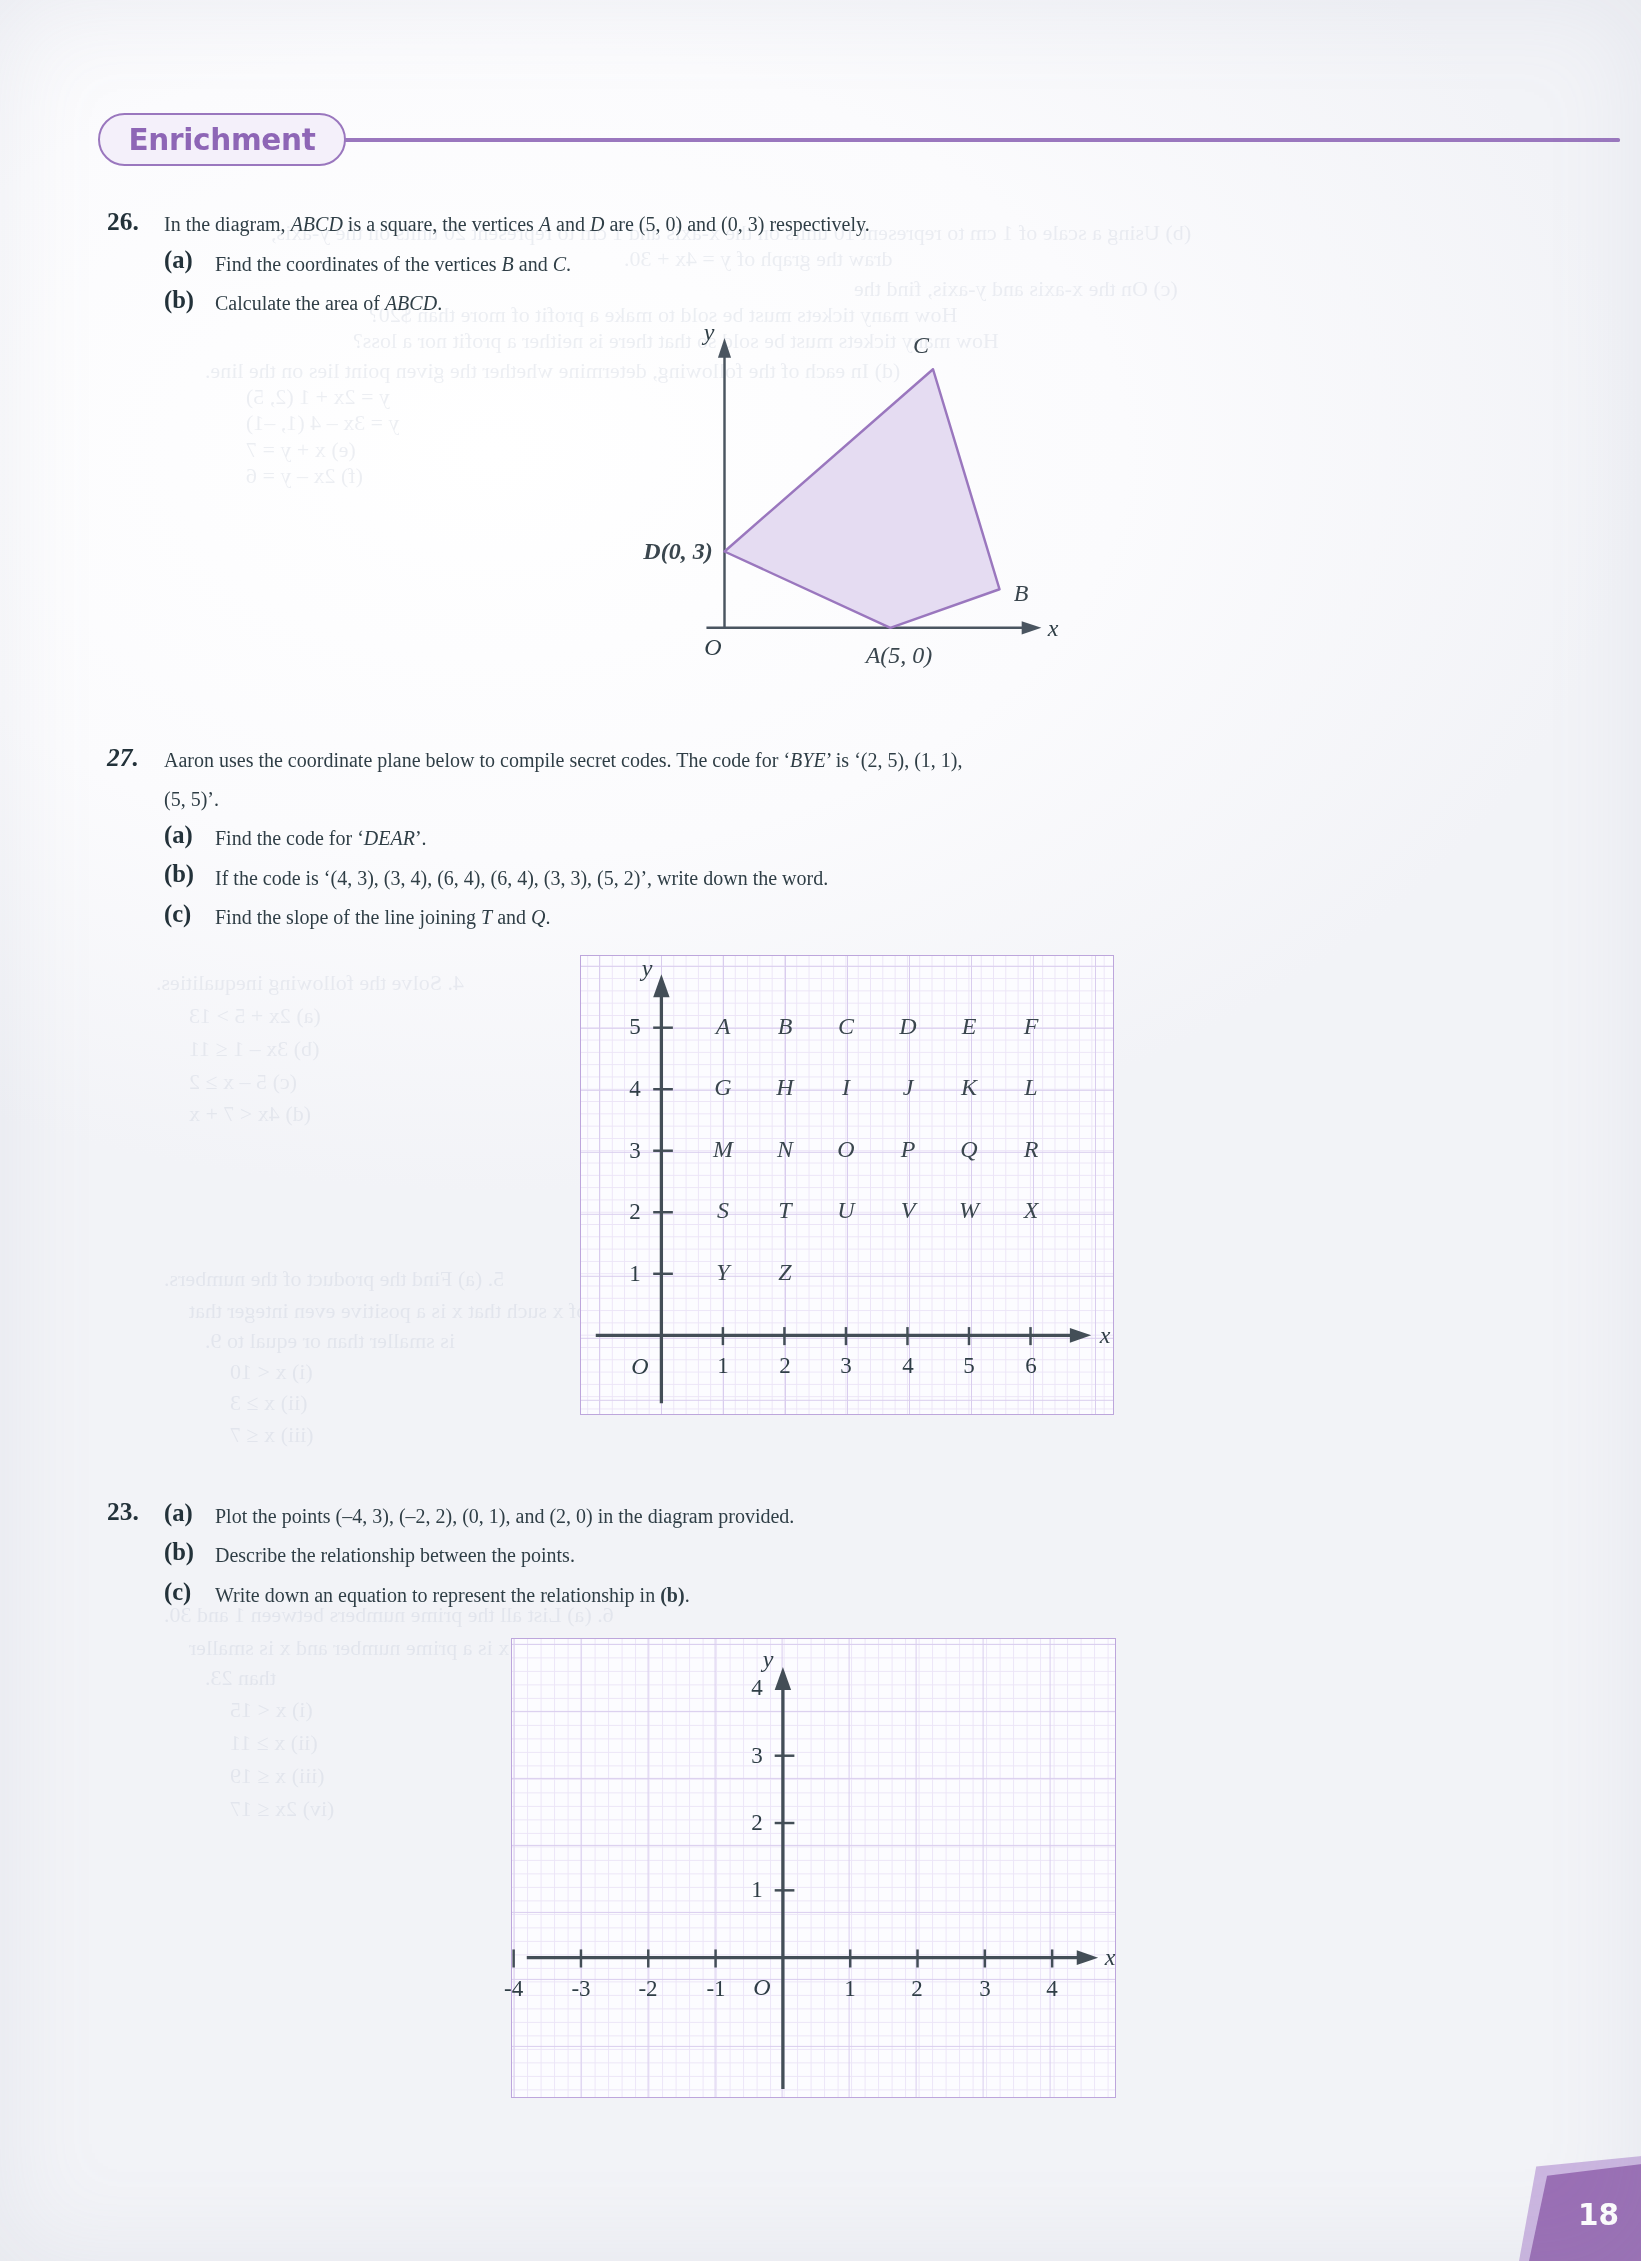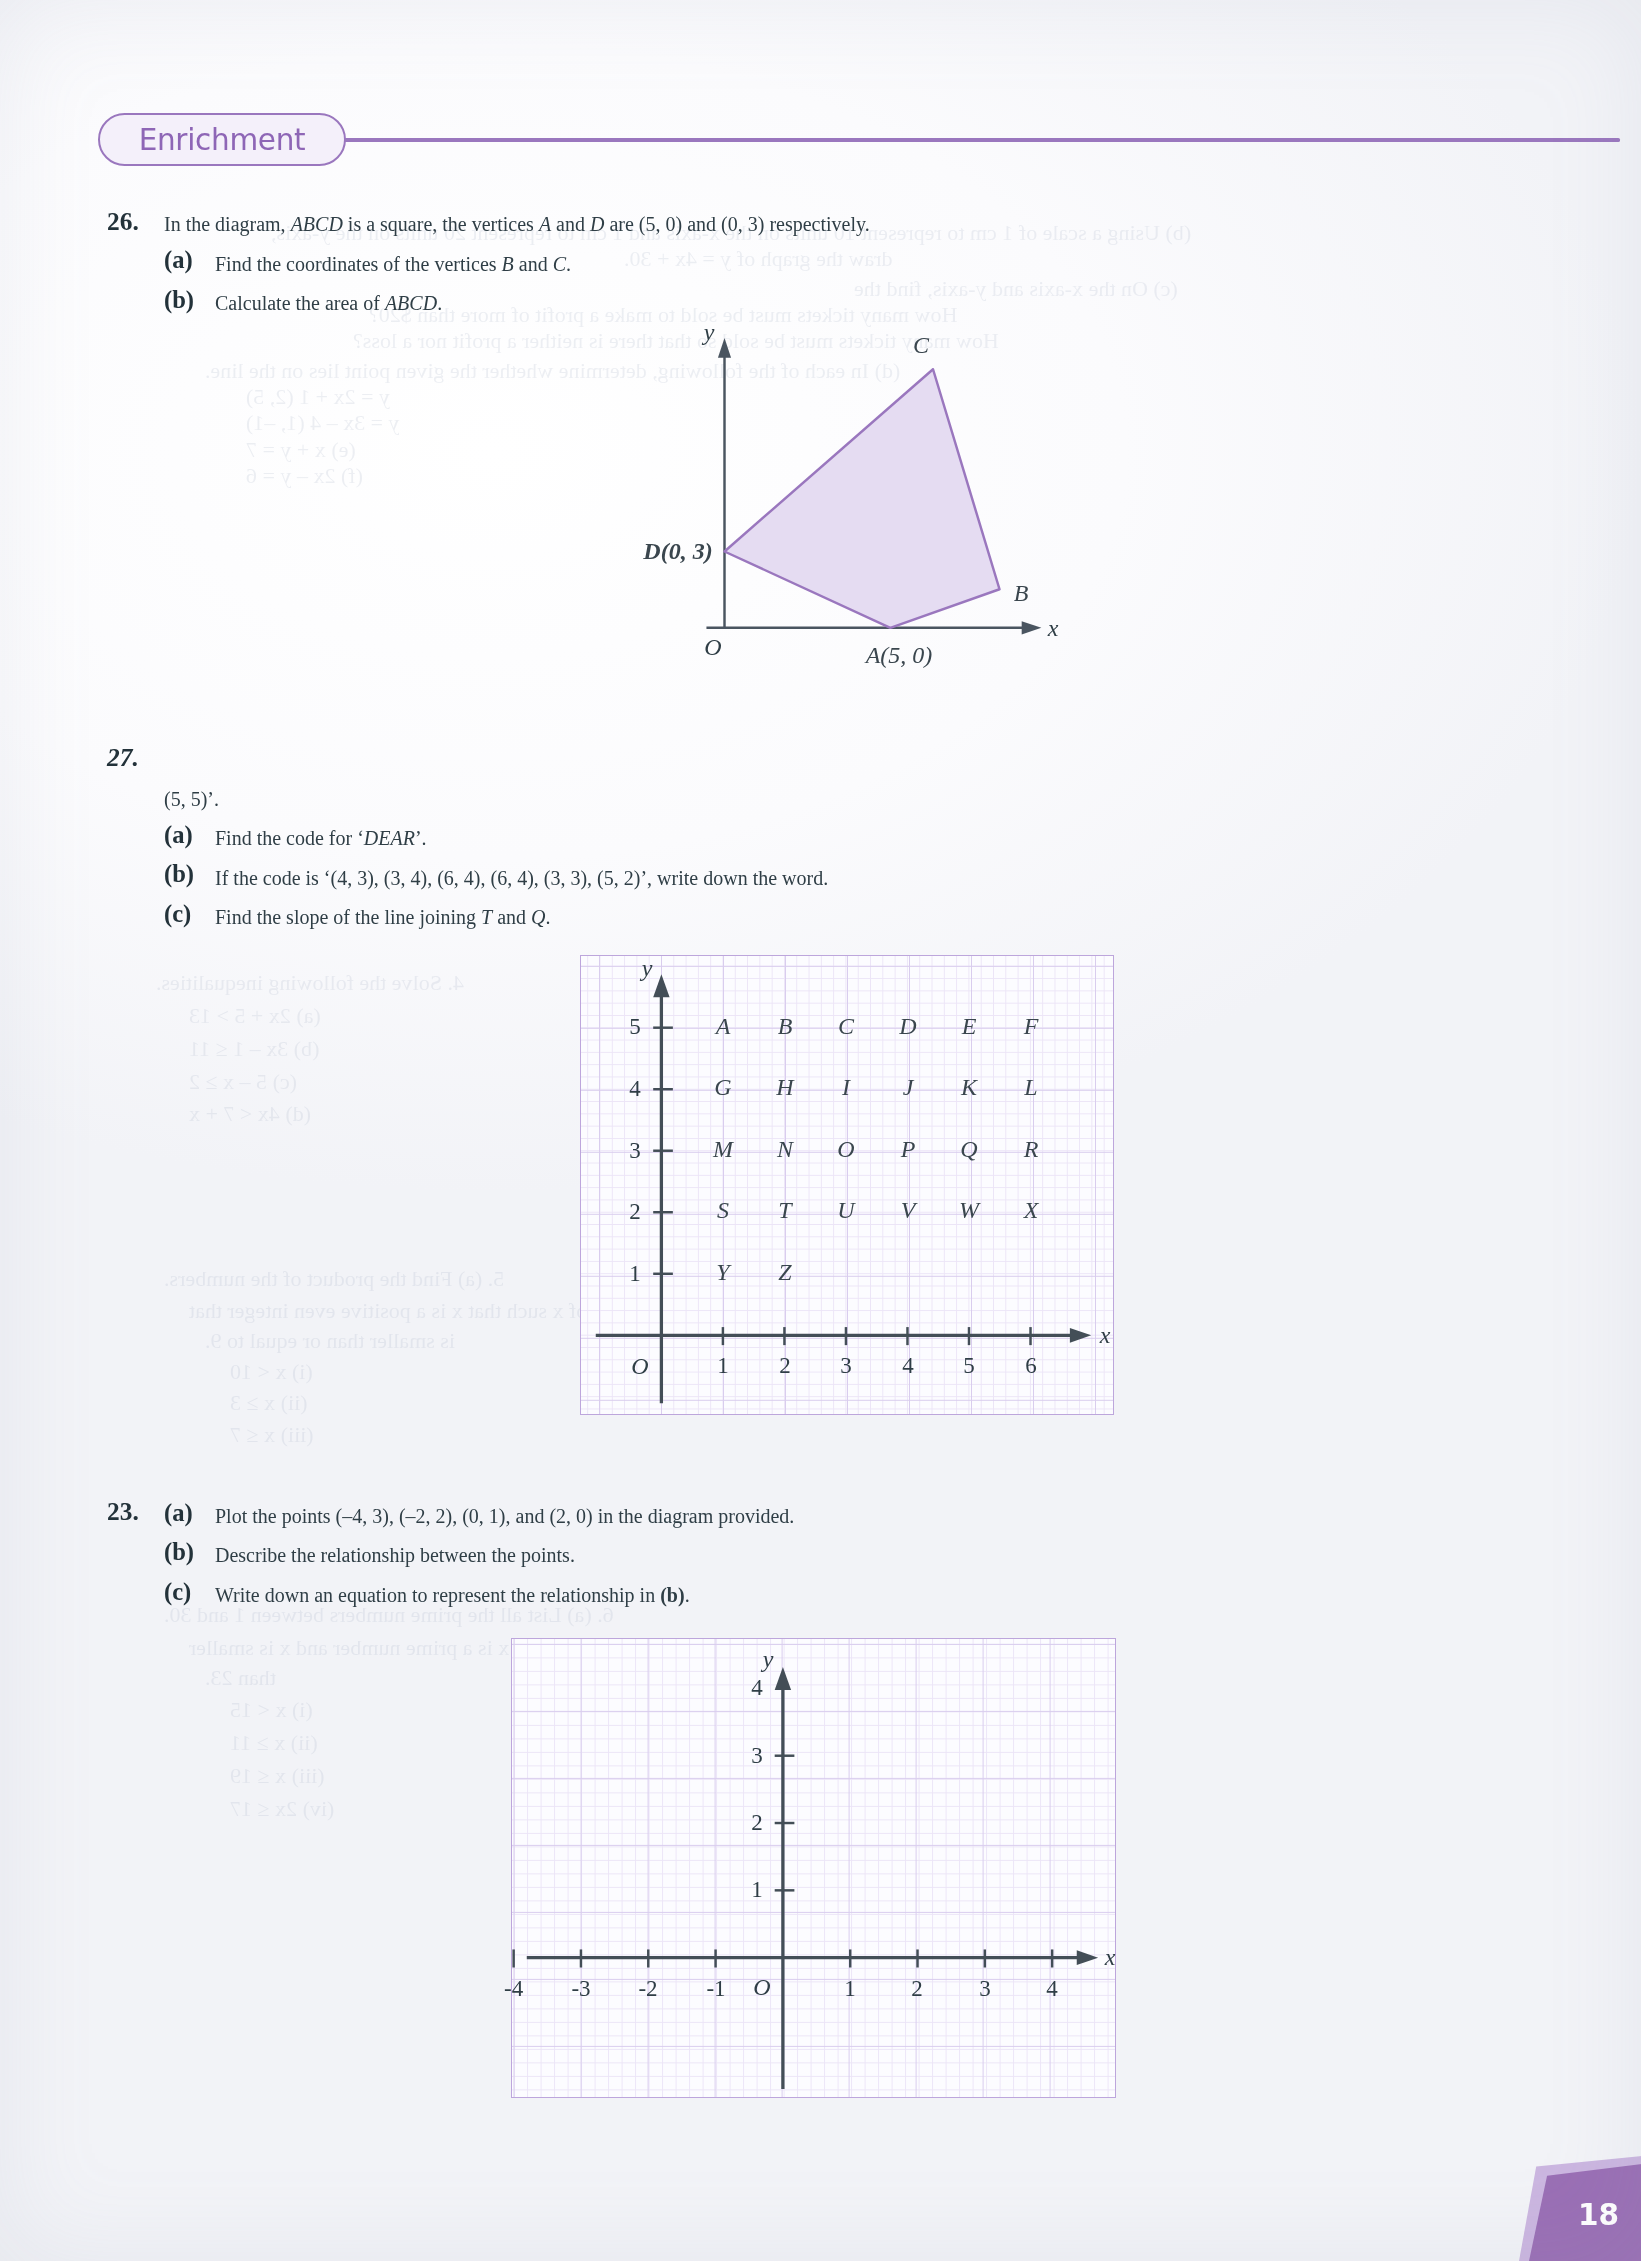--- a/index.html
+++ b/index.html
@@ -45,21 +45,21 @@
     position: absolute; left: 0; top: 0;
     width: 248px; height: 53px;
     border: 2.5px solid #9a77be;
     border-radius: 28px;
     background: #f4f0fa;
     box-sizing: border-box;
     display: flex; align-items: center; justify-content: center;
   }
   .enrich-badge span {
     font-family: "DejaVu Sans", sans-serif;
-    font-weight: normal;
+    font-weight: bold;
     font-size: 29.5px;
     color: #8e66b6;
     letter-spacing: -0.3px;
   }
   .header-rule {
     position: absolute; left: 246px; top: 25.4px;
     width: 1276px; height: 3.3px;
     background: #9a77be;
     border-radius: 1.6px;
   }
@@ -215,20 +215,23 @@
     <div class="axname" style="left:437px; top:308px;">x</div>
     <div class="axname" style="left:97px; top:327px;">O</div>
 
     <div class="glabel" style="left:62px; top:231px;font-weight:bold;">D(0, 3)</div>
     <div class="glabel" style="left:283px; top:335px;">A(5, 0)</div>
     <div class="glabel" style="left:405px; top:273px;">B</div>
     <div class="glabel" style="left:305px; top:24.6px;">C</div>
   </div>
 
   <div class="qnum" style="left:107px; top:743px;font-style:italic;">27.</div>
+  <div class="qtext" style="left:164px; top:741px; width:1379px; text-align:justify;">
+    <span>Aaron uses the coordinate plane below to compile secret codes. The code for ‘</span><i class="v">BYE</i><span>’ is ‘(2, 5), (1, 1),</span>
+  </div>
   <div class="qtext" style="left:164px; top:780px;">(5, 5)’.</div>
 
   <div class="sublbl" style="left:164px; top:821px;">(a)</div>
   <div class="qtext" style="left:215px; top:819px;">
     <span>Find the code for ‘</span><i class="v">DEAR</i><span>’.</span>
   </div>
 
   <div class="sublbl" style="left:164px; top:860px;">(b)</div>
   <div class="qtext" style="left:215px; top:859px;">If the code is ‘(4, 3), (3, 4), (6, 4), (6, 4), (3, 3), (5, 2)’, write down the word.</div>
 

